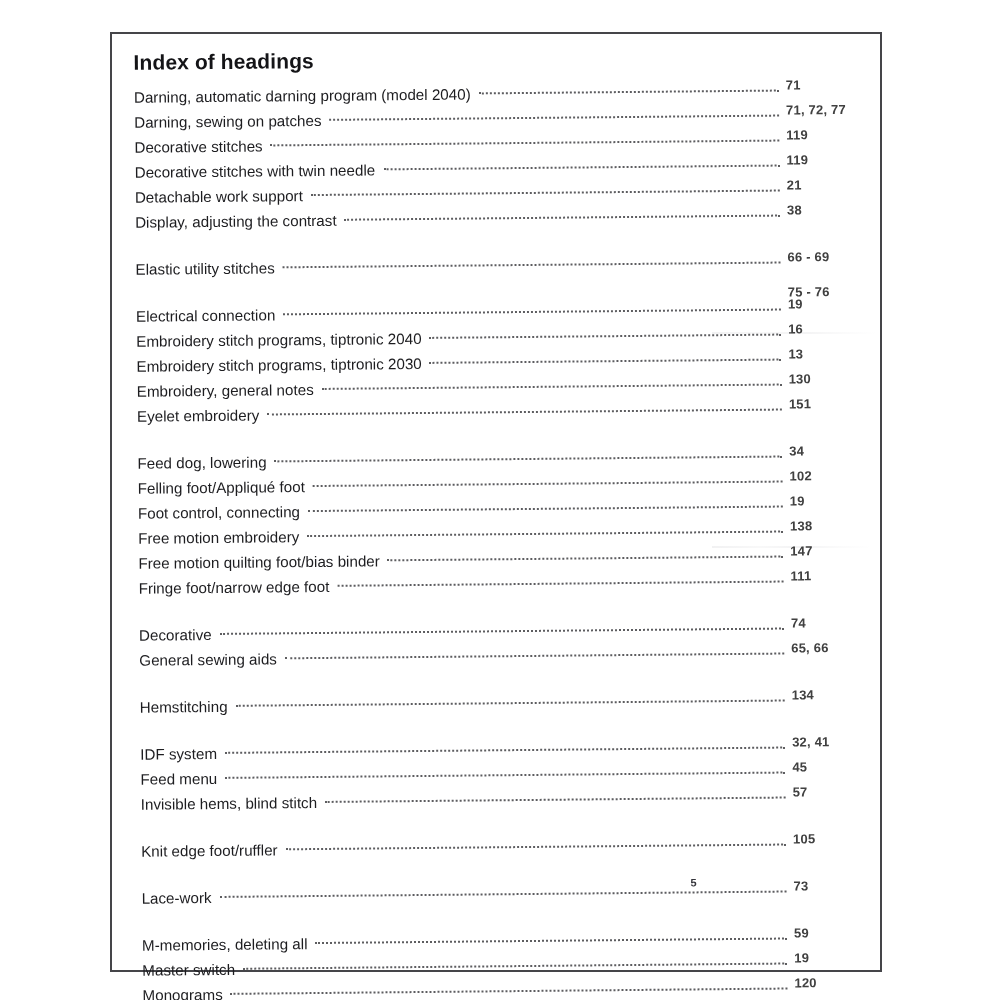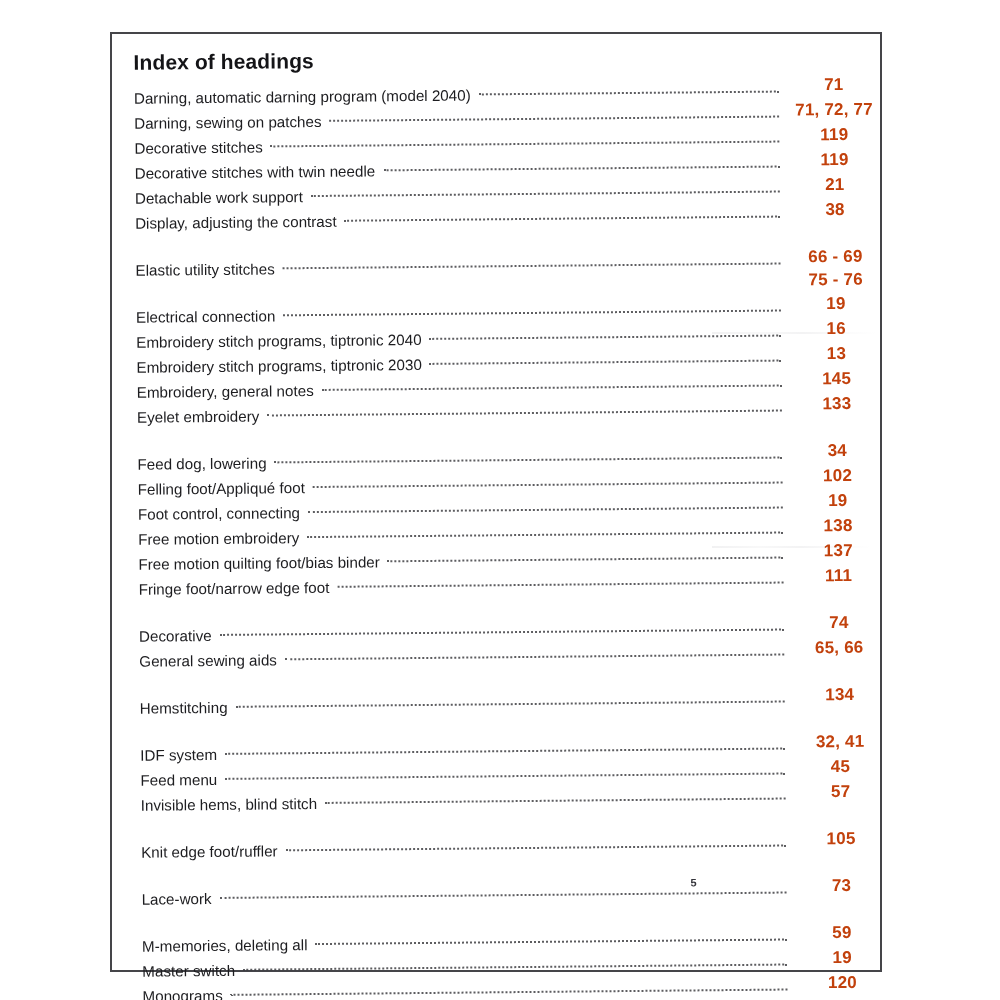--- a/index.html
+++ b/index.html
@@ -85,32 +85,32 @@
     position: relative;
     top: -5px;
     height: 1px;
     border-bottom: 2.1px dotted #3a3a3e;
     opacity: 0.82;
     min-width: 20px;
   }
 
   .entry-pages {
     white-space: nowrap;
-    text-align: center;
+    text-align: left;
     width: 96px;
     position: relative;
     top: -7px;
-    font-size: 17px;
+    font-size: 13px;
     font-weight: bold;
-    color: #c2410c;
+    color: #404040;
     letter-spacing: 0.2px;
   }
   .entry-pages .page-extra {
     display: block;
-    margin-top: 3px;
+    margin-top: 20px;
   }
 
   
   .index-entry.two-line {
     height: 25px;
   }
 
   #folio {
     position: absolute;
     left: 556px;
@@ -197,26 +197,26 @@
             <span class="entry-pages">16</span>
           </div>
           <div class="index-entry">
             <span class="entry-label">Embroidery stitch programs, tiptronic 2030</span>
             <span class="entry-leader"></span>
             <span class="entry-pages">13</span>
           </div>
           <div class="index-entry">
             <span class="entry-label">Embroidery, general notes</span>
             <span class="entry-leader"></span>
-            <span class="entry-pages">145</span>
+            <span class="entry-pages">130</span>
           </div>
           <div class="index-entry">
             <span class="entry-label">Eyelet embroidery</span>
             <span class="entry-leader"></span>
-            <span class="entry-pages">133</span>
+            <span class="entry-pages">151</span>
           </div>
           <div class="index-entry group-gap">
             <span class="entry-label">Feed dog, lowering</span>
             <span class="entry-leader"></span>
             <span class="entry-pages">34</span>
           </div>
           <div class="index-entry">
             <span class="entry-label">Felling foot/Appliqué foot</span>
             <span class="entry-leader"></span>
             <span class="entry-pages">102</span>
@@ -227,21 +227,21 @@
             <span class="entry-pages">19</span>
           </div>
           <div class="index-entry">
             <span class="entry-label">Free motion embroidery</span>
             <span class="entry-leader"></span>
             <span class="entry-pages">138</span>
           </div>
           <div class="index-entry">
             <span class="entry-label">Free motion quilting foot/bias binder</span>
             <span class="entry-leader"></span>
-            <span class="entry-pages">137</span>
+            <span class="entry-pages">147</span>
           </div>
           <div class="index-entry">
             <span class="entry-label">Fringe foot/narrow edge foot</span>
             <span class="entry-leader"></span>
             <span class="entry-pages">111</span>
           </div>
           <div class="index-entry group-gap">
             <span class="entry-label">Decorative</span>
             <span class="entry-leader"></span>
             <span class="entry-pages">74</span>

